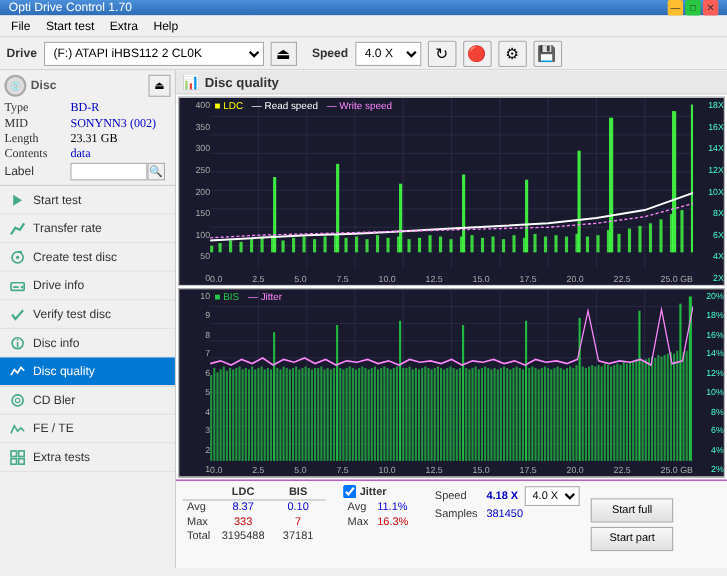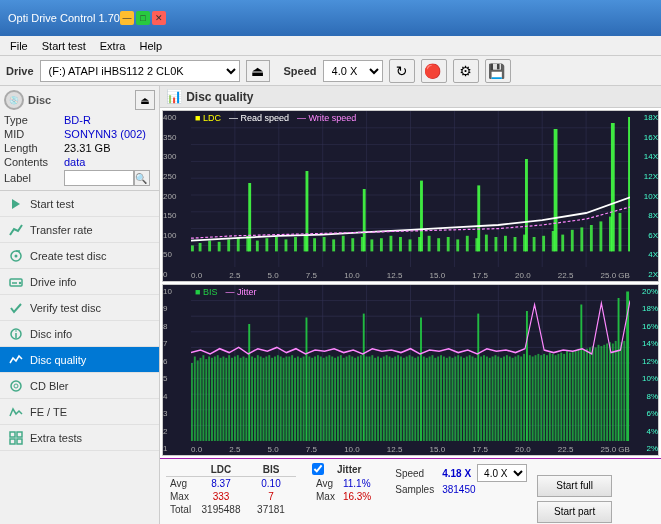--- a/index.html
+++ b/index.html
@@ -2,25 +2,25 @@
 <html><head>
   <meta charset="utf-8">
   <style>
     * { box-sizing: border-box; margin: 0; padding: 0; }
     body { font-family: 'Segoe UI', Tahoma, Arial, sans-serif; font-size: 11px; background: #f0f0f0; width: 661px; height: 524px; overflow: hidden; }
     
     
     .title-bar {
       background: linear-gradient(to bottom, #4a90d9, #2d6bb5);
       color: white;
-      height: 36px;
+      height: 14px;
       display: flex;
       align-items: center;
       padding: 0 8px;
-      justify-content: flex-start;
+      justify-content: space-between;
     }
     .title-bar-text { font-size: 11px; font-weight: normal; }
     .title-bar-controls { display: flex; gap: 2px; }
     .tb-btn {
       width: 14px; height: 14px;
       border: none;
       cursor: pointer;
       font-size: 9px;
       display: flex; align-items: center; justify-content: center;
       border-radius: 2px;
@@ -130,21 +130,21 @@
     .disc-title { font-size: 11px; font-weight: bold; color: #555; }
     .disc-eject-btn {
       margin-left: auto;
       width: 20px; height: 20px;
       border: 1px solid #aaa;
       background: #f0f0f0;
       cursor: pointer;
       font-size: 10px;
       display: flex; align-items: center; justify-content: center;
     }
-    .disc-field { display: flex; margin-bottom: 2px; font-size: 11px; }
+    .disc-field { display: flex; margin-bottom: 2px; font-size: 11px; font-family: Liberation Serif, serif; }
     .disc-field-label { color: #333; width: 60px; flex-shrink: 0; }
     .disc-field-value { color: #0000cc; font-size: 11px; }
     .disc-field-value.black { color: #000; }
     .label-input-row { display: flex; align-items: center; margin-top: 2px; }
     .label-text { color: #333; width: 60px; font-size: 11px; }
     .label-input { width: 70px; height: 16px; border: 1px solid #aaa; font-size: 10px; }
     .label-btn {
       width: 16px; height: 16px;
       border: 1px solid #aaa;
       background: #f0f0f0;
@@ -259,20 +259,21 @@
       left: 0;
       top: 0;
       bottom: 0;
       width: 28px;
       display: flex;
       flex-direction: column;
       justify-content: space-between;
       padding: 2px 0;
       font-size: 8px;
       color: #aaa;
+      align-items: flex-end;
     }
     .chart-y-labels-right {
       position: absolute;
       right: 0;
       top: 0;
       bottom: 0;
       width: 28px;
       display: flex;
       flex-direction: column;
       justify-content: space-between;
@@ -833,21 +834,21 @@
             <tr>
               <td style="color:#333;padding:1px 4px;">Total</td>
               <td style="color:#333;text-align:center;padding:1px 4px;">3195488</td>
               <td style="color:#333;text-align:center;padding:1px 4px;">37181</td>
             </tr>
           </tbody>
         </table>
       </div>
 
       <div style="display:flex;flex-direction:column;justify-content:flex-start;margin-left:8px;">
-        <div style="display:flex;align-items:center;gap:13px;margin-bottom:2px;">
+        <div style="display:flex;align-items:center;gap:3px;margin-bottom:2px;">
           <input type="checkbox" checked="" style="width: 12px; height: 12px;">
           <span style="font-size:10px;font-weight:bold;color:#333;">Jitter</span>
         </div>
         <table style="font-size:10px;border-collapse:collapse;">
           <tbody>
             <tr>
               <td style="color:#333;padding:1px 4px;">Avg</td>
               <td style="color:#0000cc;padding:1px 4px;">11.1%</td>
             </tr>
             <tr>

